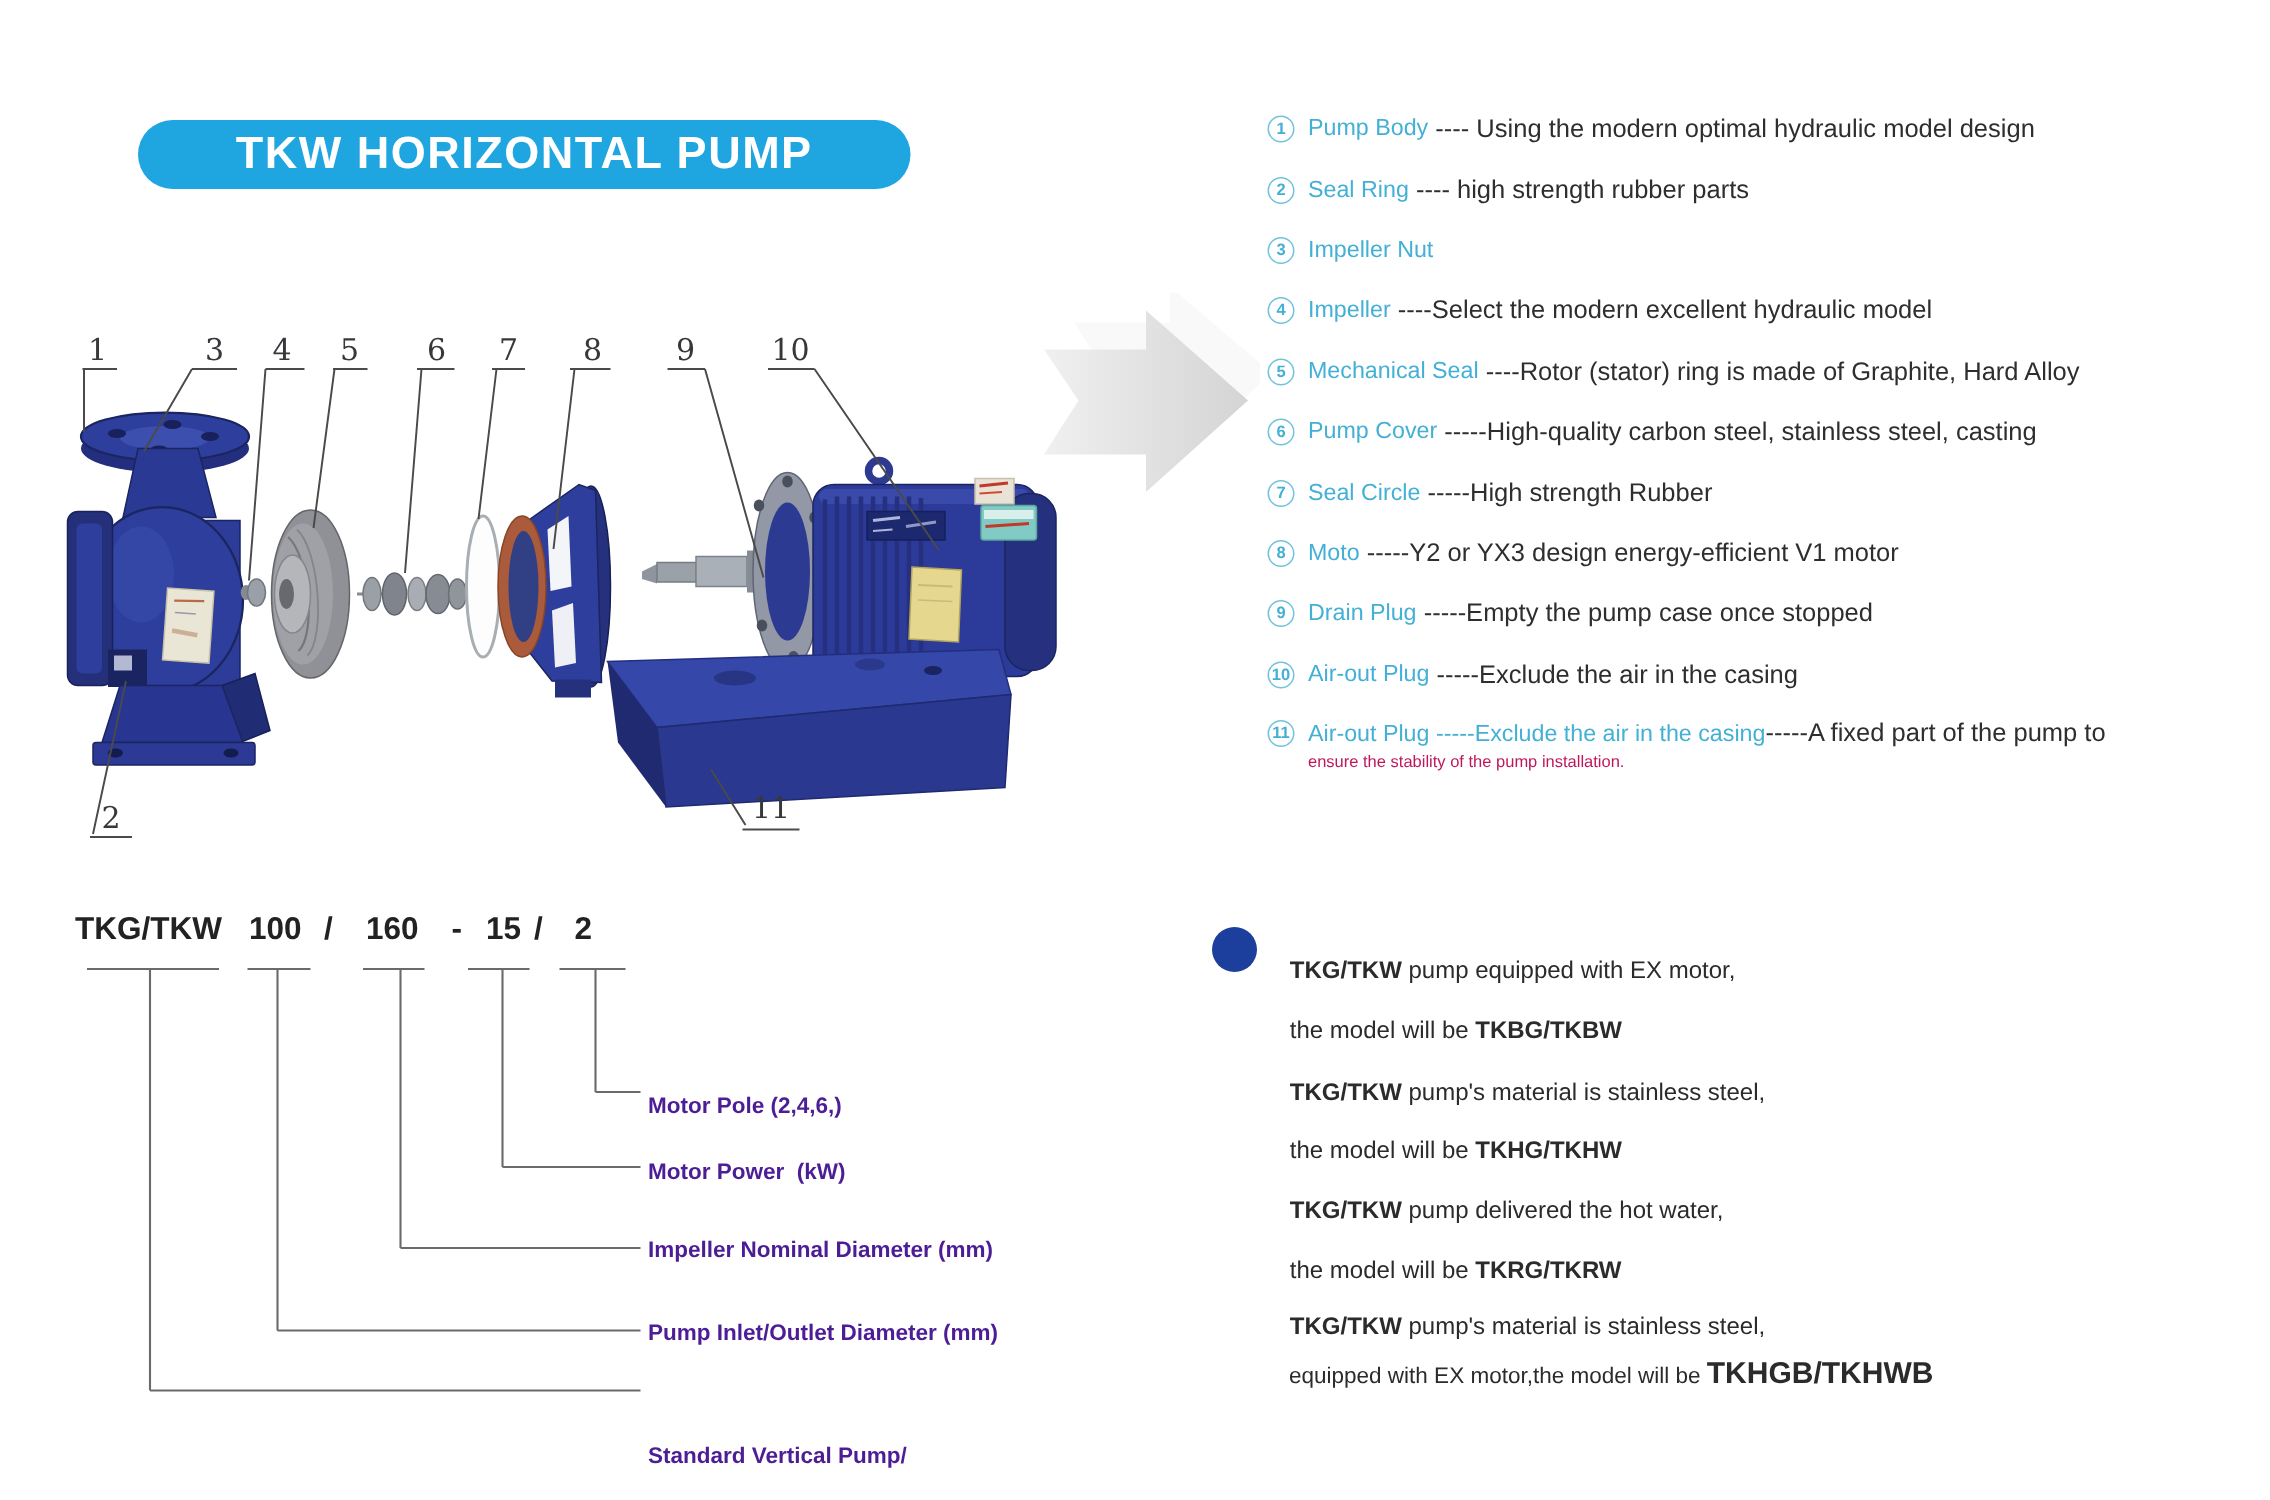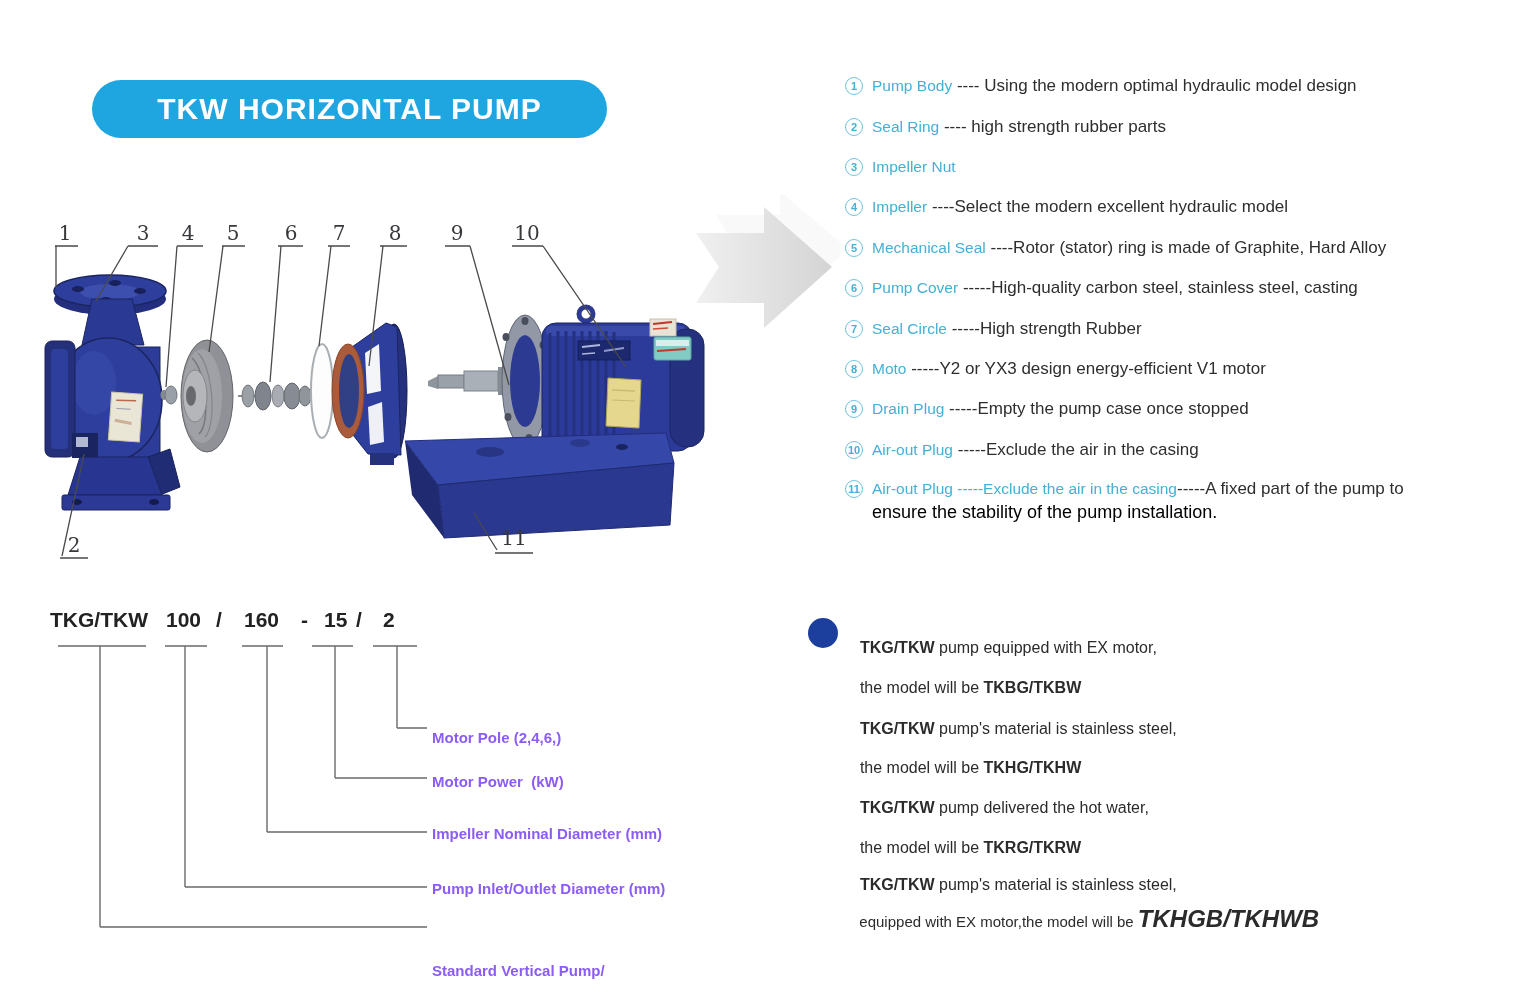--- a/index.html
+++ b/index.html
@@ -3,48 +3,48 @@
 <meta charset="utf-8">
 <style>
   html,body{margin:0;padding:0;}
   body{
     width:1513px;height:1000px;position:relative;overflow:hidden;
     background:#ffffff;font-family:"Liberation Sans",sans-serif;
   }
   .abs{position:absolute;}
   
   .banner{
-    left:92px;top:80px;width:515px;height:58px;background:#1fa5e0;
+    left:92px;top:80px;width:515px;height:46px;background:#1fa5e0;
     border-radius:29px;display:flex;align-items:center;justify-content:center;
   }
   .banner-text{color:#ffffff;font-size:30px;font-weight:bold;letter-spacing:1px;}
   
   .plist{left:845px;top:66px;width:665px;}
   .pl-item{display:flex;align-items:center;height:40.4px;}
   .pl-item.multi{height:auto;align-items:flex-start;padding-top:9px;}
   .pl-num{
     box-sizing:border-box;width:18px;height:18px;border:1.5px solid #72c3dc;border-radius:50%;
     color:#44b0d5;font-size:11px;font-weight:bold;display:flex;align-items:center;justify-content:center;
     margin-right:9px;flex-shrink:0;
   }
   .pl-item.multi .pl-num{margin-top:1px;}
   .pl-name{color:#44b0d5;font-size:15.5px;white-space:pre;text-align:center;}
   .pl-desc{color:#2e2e2e;font-size:17px;white-space:pre-wrap;}
   .pl-desc-cyan{color:#44b0d5;font-size:15.5px;white-space:pre-wrap;}
-  .pl-line2{color:#000000;font-size:18px;margin-top:3px;}
+  .pl-line2{color:#be185d;font-size:11px;margin-top:3px;}
   
   .mcode{position:absolute;top:608px;font-size:21px;font-weight:bold;color:#222;white-space:pre;}
-  .legend{position:absolute;left:432px;font-size:15px;font-weight:bold;color:#8b5cf6;white-space:pre;line-height:19px;}
+  .legend{position:absolute;left:432px;font-size:15px;font-weight:bold;color:#4c1d95;white-space:pre;line-height:19px;}
   
   .bullet{left:808px;top:618px;width:30px;height:30px;border-radius:50%;background:#1c3f9d;}
   .note{position:absolute;left:851px;font-size:16px;color:#2b2b2b;white-space:pre;}
   .note .lead{font-weight:bold;}
   .note .code{font-weight:bold;margin-top:27px;}
   .note-small{font-size:15px;}
-  .note-small .code{font-size:24px;font-style:italic;}
+  .note-small .code{font-size:20px;}
 </style>
 </head>
 <body>
 
 <div class="abs banner">
   <span class="banner-text">TKW HORIZONTAL PUMP</span>
 </div>
 
 <svg class="abs" style="left:20px;top:195px" width="820" height="390" viewBox="0 0 820 390">
   <defs>

